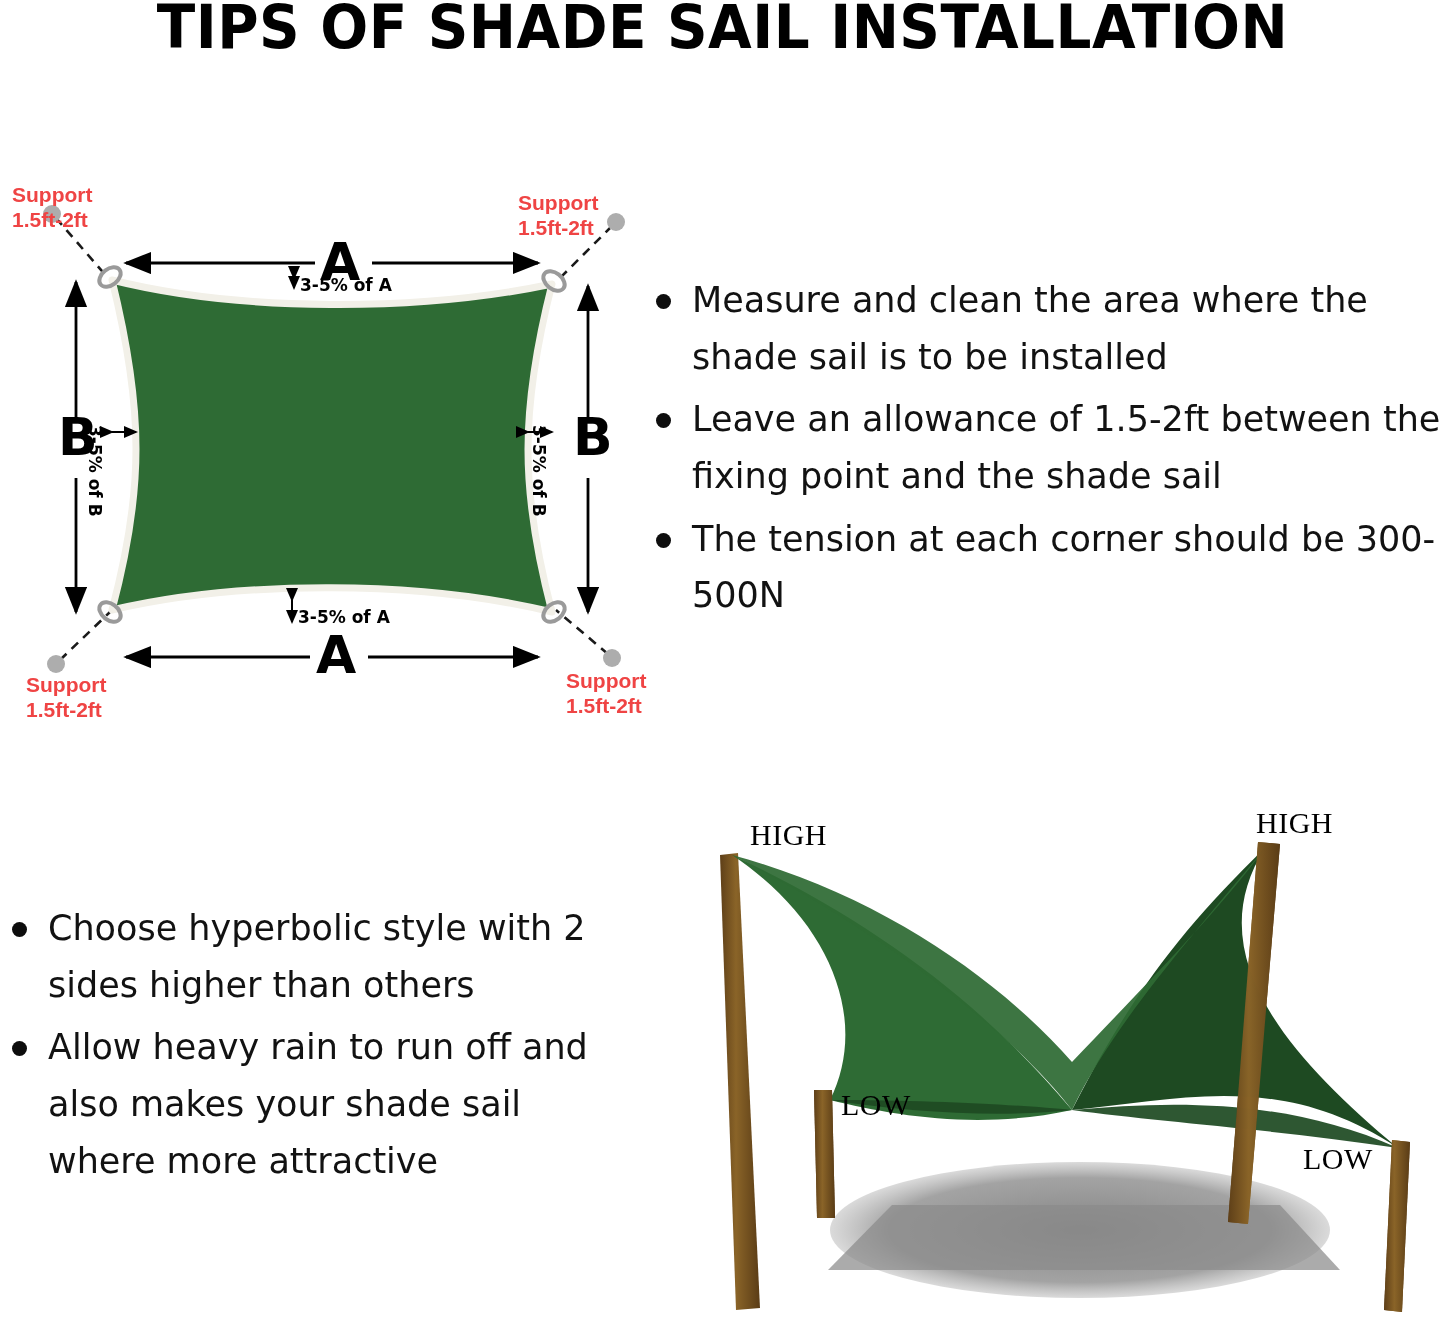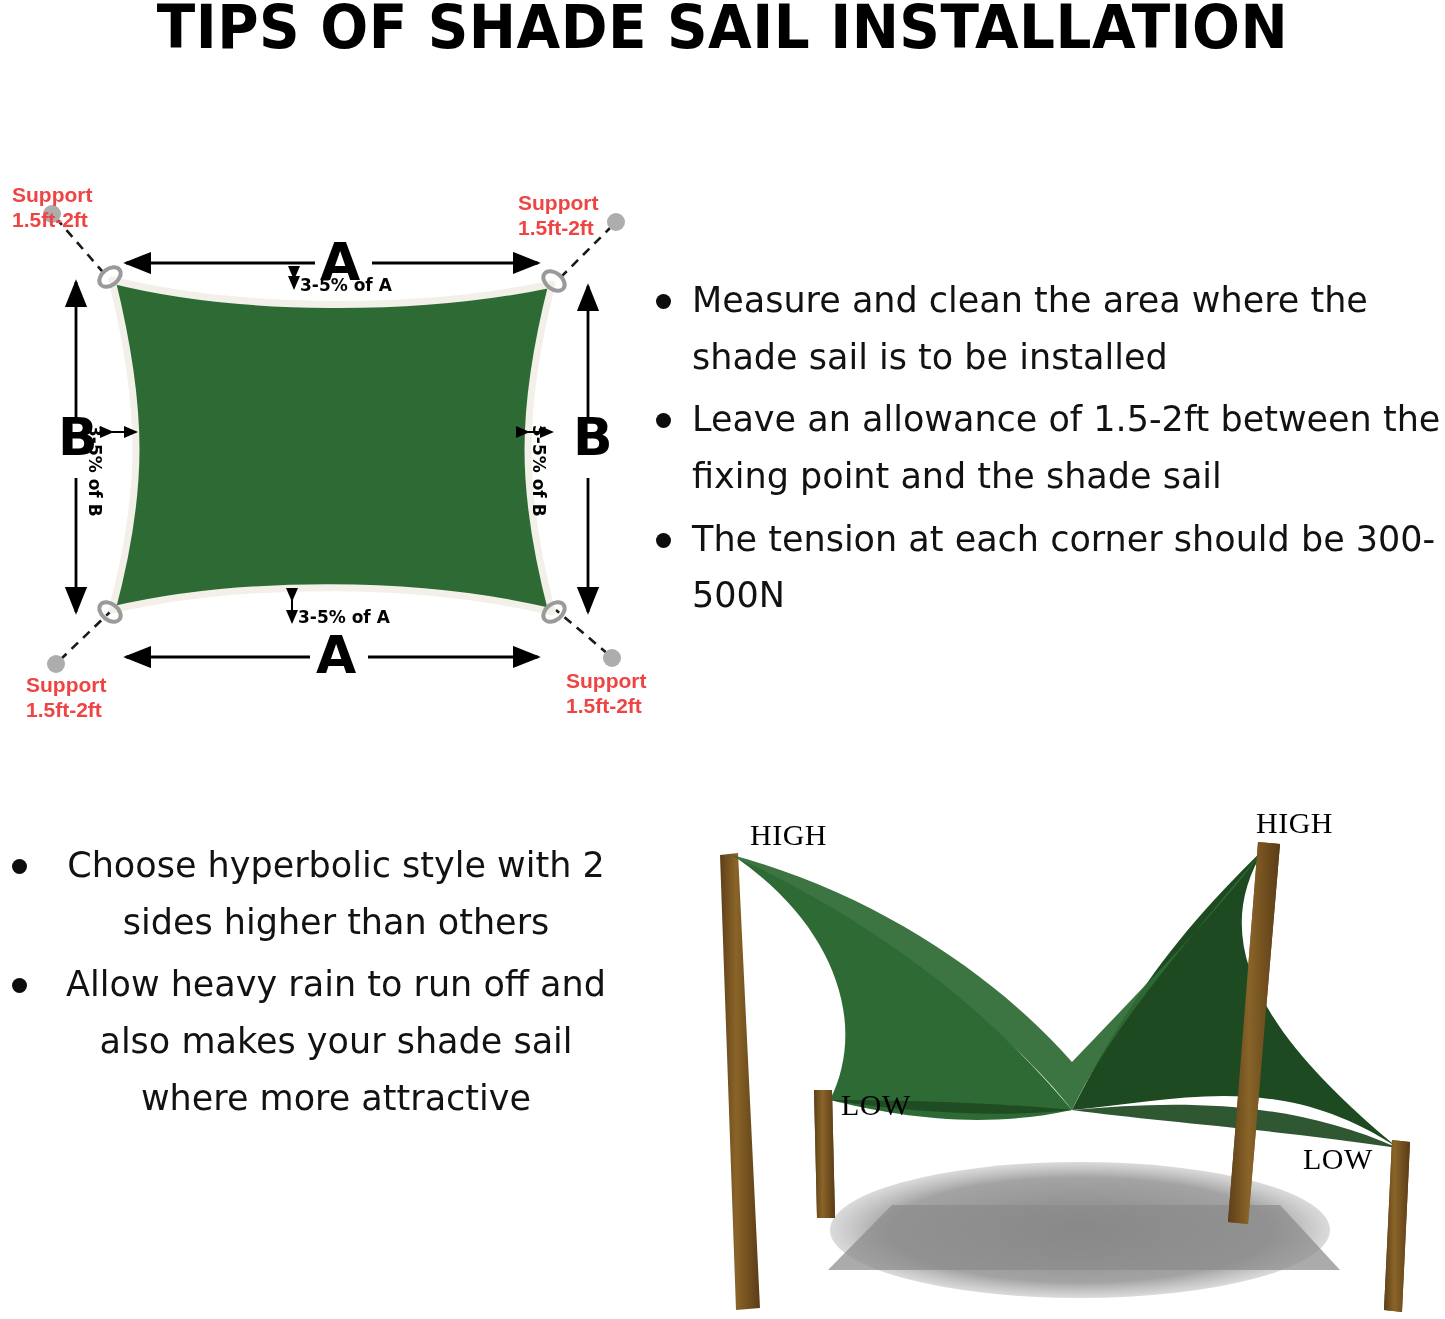--- a/index.html
+++ b/index.html
@@ -56,21 +56,21 @@
   ul.bullets li:before{
     content:"";
     position:absolute;left:8px;top:22px;
     width:15px;height:15px;border-radius:50%;
     background:#0d0d0d;
   }
 
   #rightbullets{left:648px;top:272px;width:800px;}
   #rightbullets li{font-size:35px;}
 
-  #leftbullets{left:4px;top:837px;width:620px;text-align:center;}
+  #leftbullets{left:4px;top:900px;width:620px;}
   #leftbullets li{font-size:35px;}
 
   
   .hlabel{
     position:absolute;
     font-family:Liberation Serif, serif;
     font-size:30px;
     color:#000000;
     letter-spacing:0.5px;
     white-space:nowrap;

